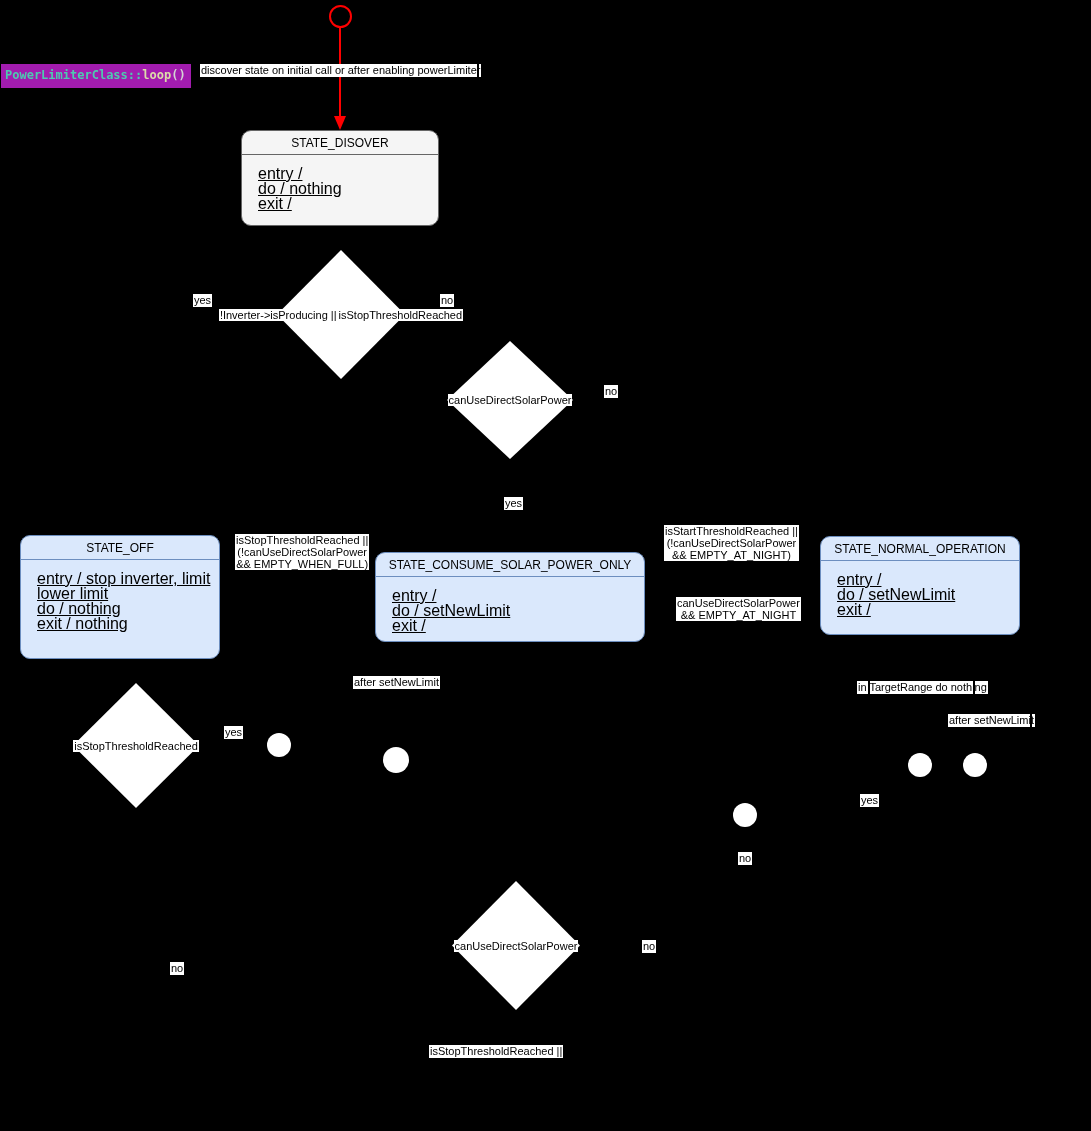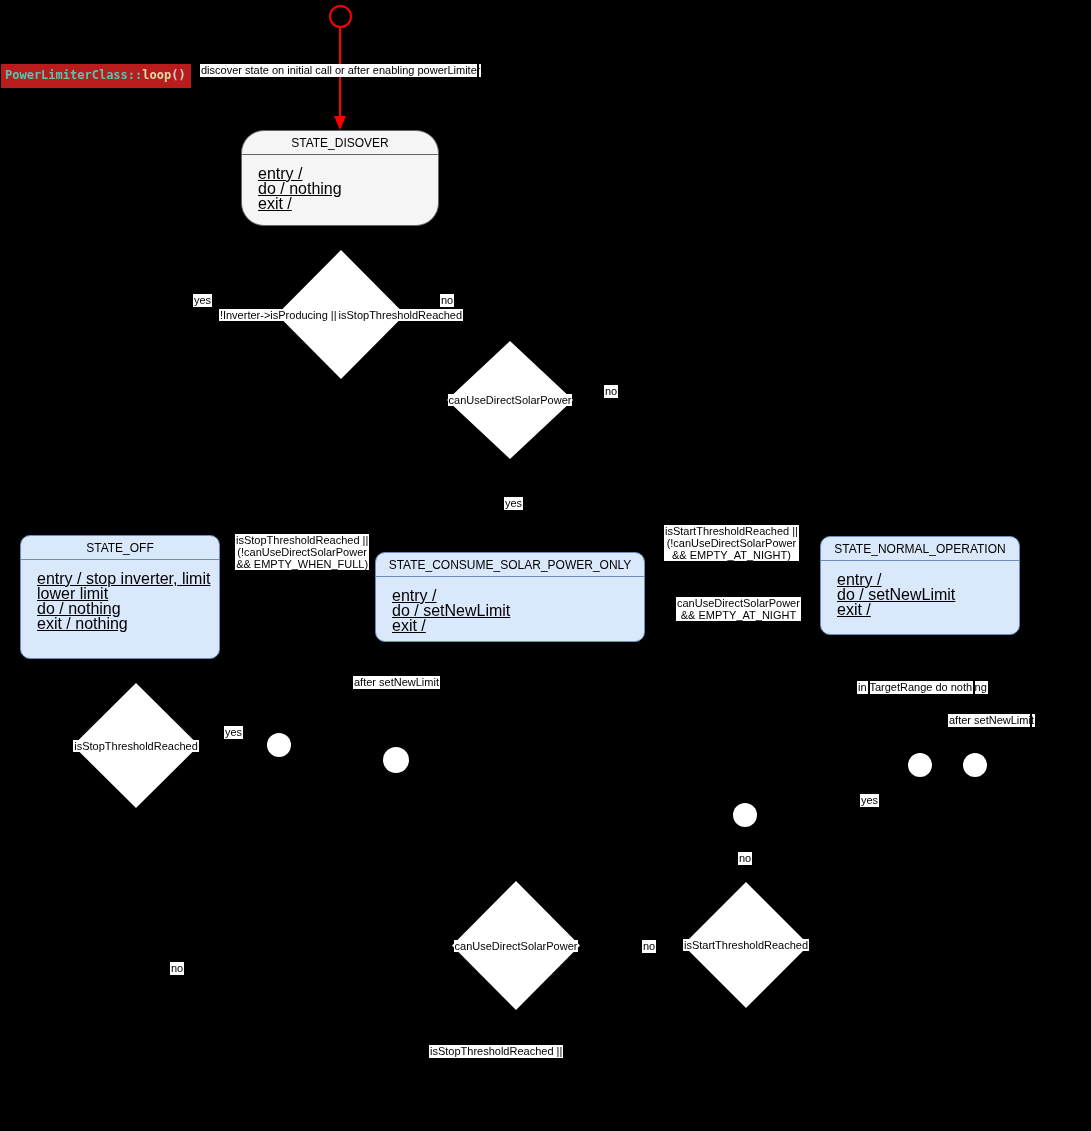--- a/index.html
+++ b/index.html
@@ -48,25 +48,25 @@
 </style>
 </head>
 <body>
 
 <div id="canvas">
 
   <div class="red-line" style="background: rgb(255, 0, 0);"></div>
   <div class="initial-circle" style="border-color: rgb(255, 0, 0);"></div>
   <div class="arrowhead" style="border-top-color: rgb(255, 0, 0);"></div>
 
-  <div class="codechip" style="background: #b91c1c;">
+  <div class="codechip" style="background: #a21caf;">
     <span style="color: rgb(78, 201, 176);">PowerLimiterClass</span><span style="color: rgb(78, 201, 176);">::</span><span style="color: rgb(220, 220, 170);">loop</span><span style="color: rgb(212, 212, 212);">()</span>
   </div>
 
-  <div class="state" style="left: 241px; top: 130px; width: 198px; height: 96px; background: rgb(245, 245, 245); border-color: rgb(102, 102, 102); border-radius: 23px;">
+  <div class="state" style="left: 241px; top: 130px; width: 198px; height: 96px; background: rgb(245, 245, 245); border-color: rgb(102, 102, 102);">
     <div class="state-title" style="border-bottom-color: rgb(102, 102, 102);">STATE_DISOVER</div>
     <div class="state-body">
       <div>entry /</div>
       <div>do / nothing</div>
       <div>exit /</div>
     </div>
   </div>
 
   <div class="state" style="left: 20px; top: 535px; width: 200px; height: 124px; background: rgb(218, 232, 252); border-color: rgb(108, 142, 191);">
     <div class="state-title" style="border-bottom-color: rgb(108, 142, 191);">STATE_OFF</div>
@@ -117,26 +117,20 @@
     </div>
   </div>
 
   <div class="diamond" style="left:452px; top:881px; width:128px; height:129px;">
     <div class="dshape" style="background: rgb(255, 255, 255);"></div>
     <div class="dlabel">
       <span>canUseDirectSolarPower</span>
     </div>
   </div>
 
-  <div class="diamond" style="left:683px; top:882px; width:126px; height:126px;">
-    <div class="dshape" style="background: rgb(255, 255, 255);"></div>
-    <div class="dlabel">
-      <span>isStartThresholdReached</span>
-    </div>
-  </div>
 
   <div class="junction" style="left:267px; top:733px; width:24px; height:24px;"></div>
   <div class="junction" style="left:383px; top:747px; width:26px; height:26px;"></div>
   <div class="junction" style="left:733px; top:803px; width:24px; height:24px;"></div>
   <div class="junction" style="left:908px; top:753px; width:24px; height:24px;"></div>
   <div class="junction" style="left:963px; top:753px; width:24px; height:24px;"></div>
 
   <div class="chip" style="left:200px; top:64px;">discover state on initial call or after enabling powerLimiter</div>
 
   <div class="chip" style="left:193px; top:294px;">yes</div>

